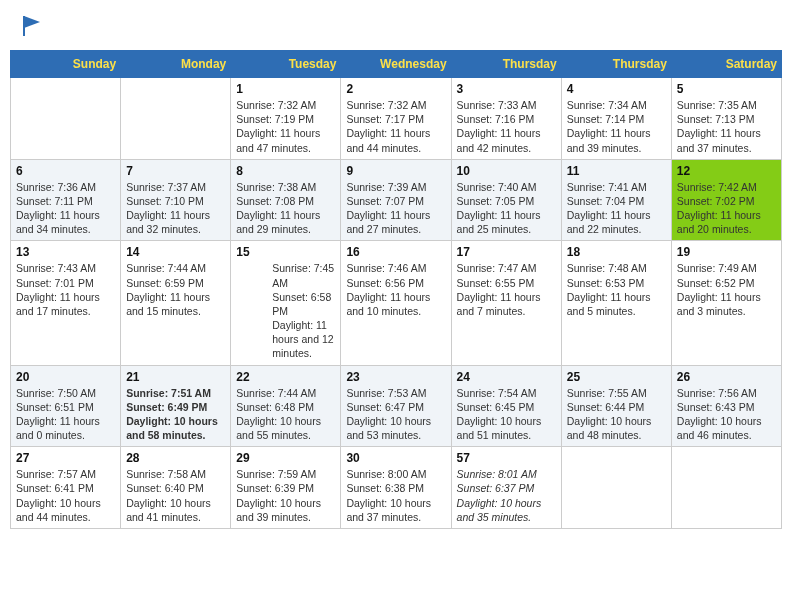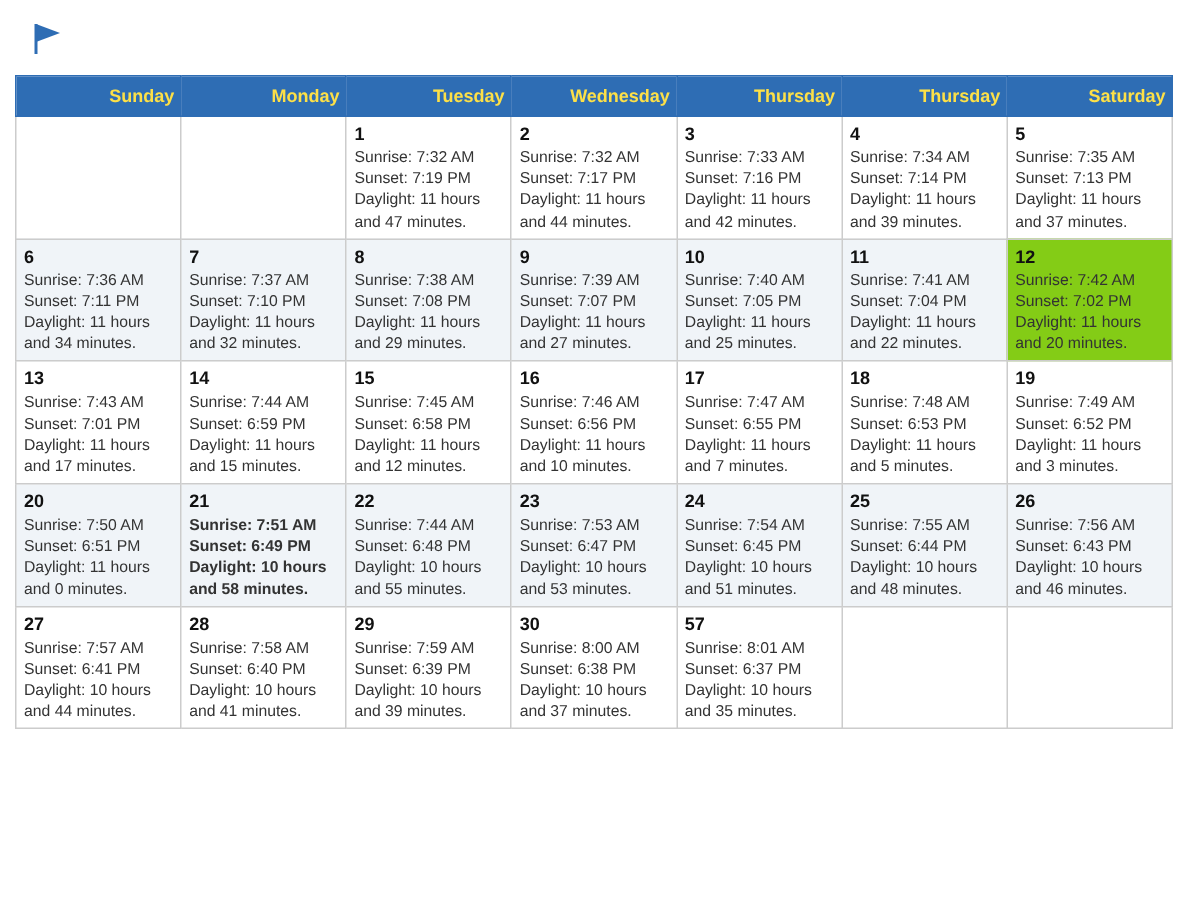--- a/index.html
+++ b/index.html
@@ -211,21 +211,21 @@
 Daylight: 11 hours and 17 minutes.</div>
         </td>
         <td>
           <span class="day-number">14</span>
           <div class="day-info" style="white-space: pre-line;">Sunrise: 7:44 AM
 Sunset: 6:59 PM
 Daylight: 11 hours and 15 minutes.</div>
         </td>
         <td>
           <span class="day-number">15</span>
-          <div class="day-info" style="white-space: pre-line;">Sunrise: 7:45 AM
+          <div class="day-info" style="white-space: pre-line; margin-left: 36px;">Sunrise: 7:45 AM
 Sunset: 6:58 PM
 Daylight: 11 hours and 12 minutes.</div>
         </td>
         <td>
           <span class="day-number">16</span>
           <div class="day-info" style="white-space: pre-line;">Sunrise: 7:46 AM
 Sunset: 6:56 PM
 Daylight: 11 hours and 10 minutes.</div>
         </td>
         <td>
@@ -311,21 +311,21 @@
 Daylight: 10 hours and 39 minutes.</div>
         </td>
         <td>
           <span class="day-number">30</span>
           <div class="day-info" style="white-space: pre-line;">Sunrise: 8:00 AM
 Sunset: 6:38 PM
 Daylight: 10 hours and 37 minutes.</div>
         </td>
         <td>
           <span class="day-number">57</span>
-          <div class="day-info" style="white-space: pre-line;">Sunrise: 8:01 AM
+          <div class="day-info" style="white-space: pre-line; font-style: italic;">Sunrise: 8:01 AM
 Sunset: 6:37 PM
 Daylight: 10 hours and 35 minutes.</div>
         </td>
         <td class="empty-cell"></td>
         <td class="empty-cell"></td>
       </tr>
     </tbody>
 </table>
 
 </body></html>

